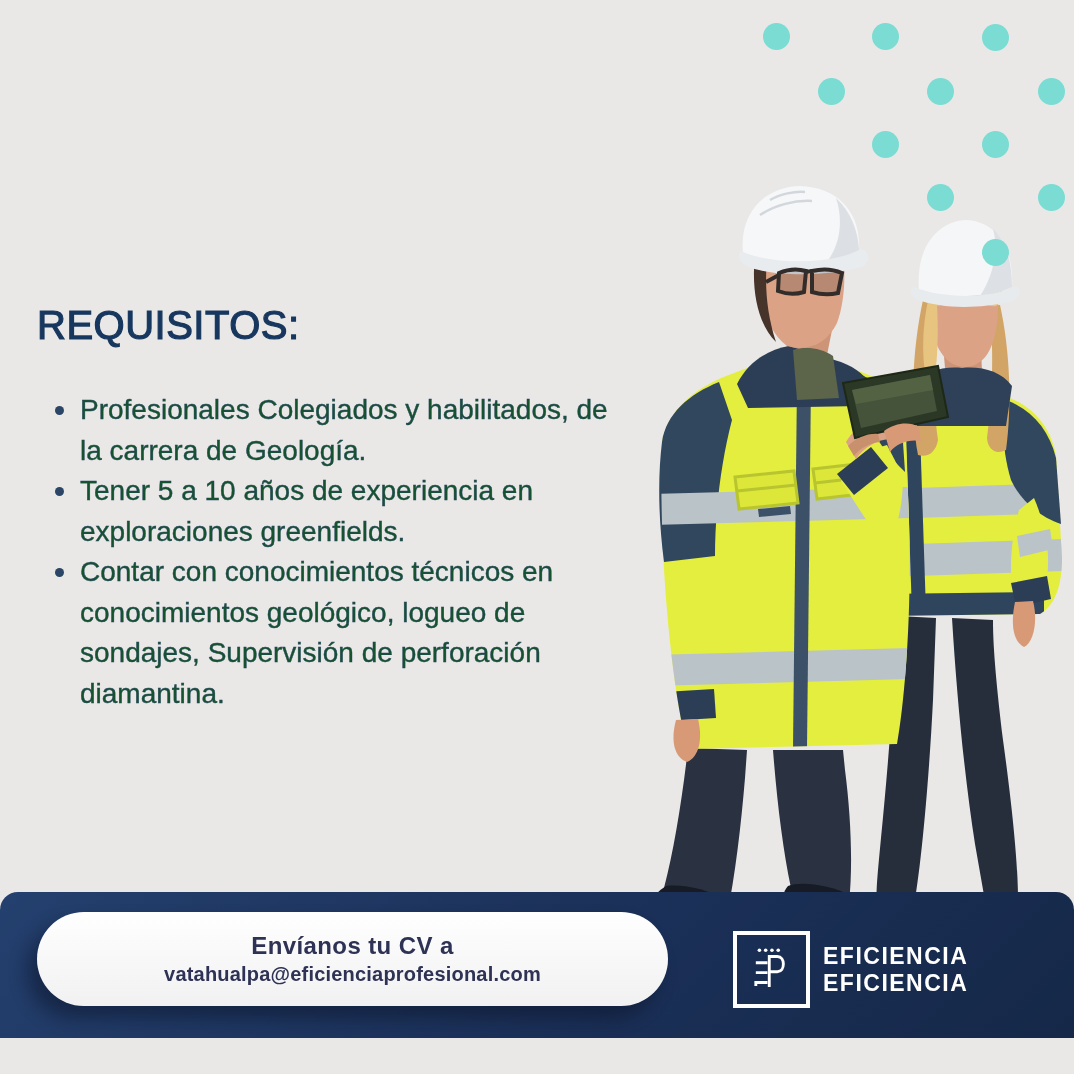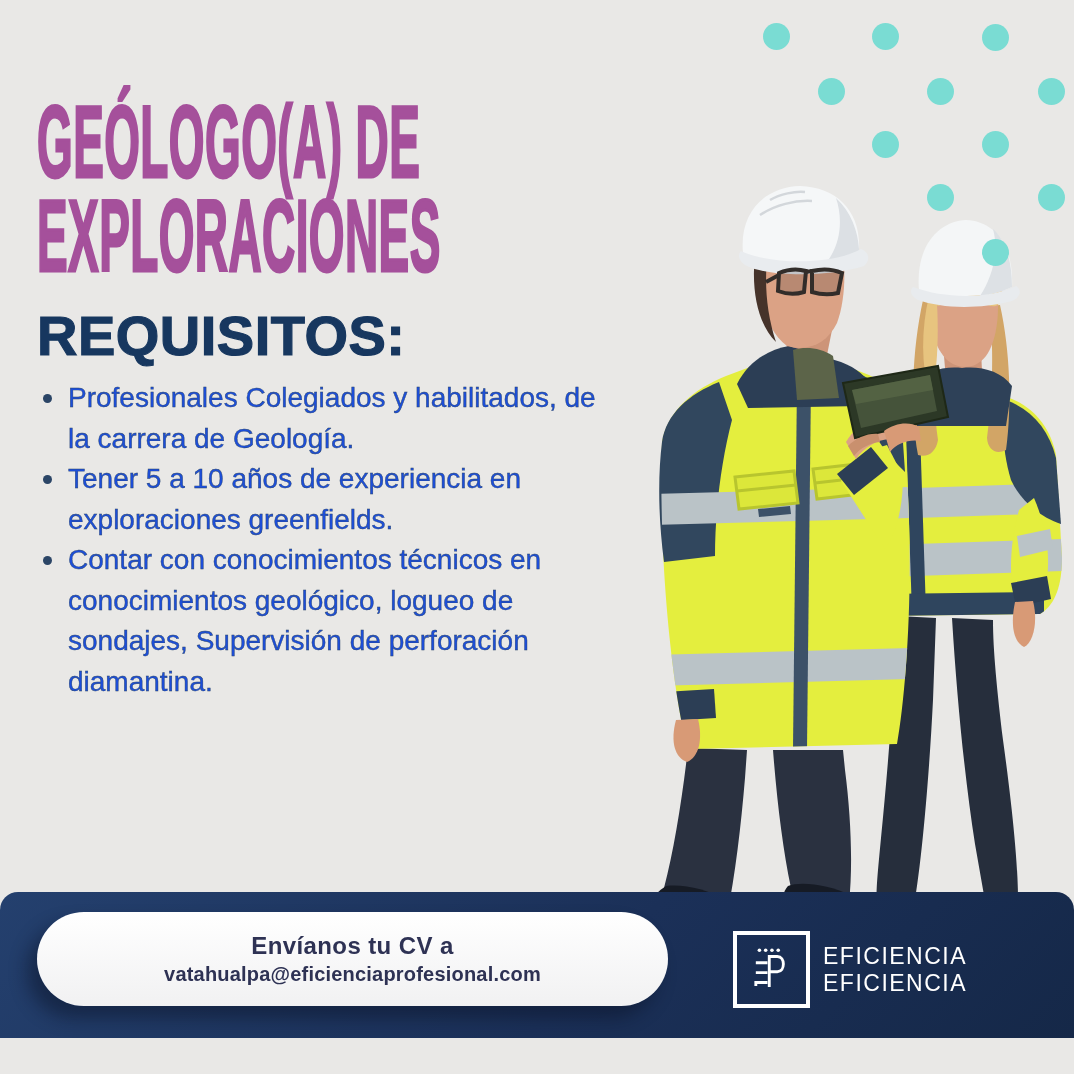--- a/index.html
+++ b/index.html
@@ -22,27 +22,27 @@
     color:#a5509b;
     font-size:102px;line-height:0.92;font-weight:700;
     letter-spacing:1px;white-space:nowrap;
     -webkit-text-stroke:3px #a5509b;
     transform:scaleX(0.45);transform-origin:left top;
   }
 
   
   .req-heading{
     position:absolute;left:37px;top:303px;z-index:2;
-    color:#17375f;font-size:56px;font-weight:700;letter-spacing:.5px;
+    color:#17375f;font-size:40px;font-weight:400;letter-spacing:.5px;
     -webkit-text-stroke:1.2px #17375f;
   }
   .req-list{
     position:absolute;left:40px;top:378px;width:560px;z-index:2;
-    margin:0;padding:0;list-style:none;
-    color:#1d4ed8;font-size:28px;line-height:40.5px;
+    margin:12px;padding:0;list-style:none;
+    color:#14532d;font-size:28px;line-height:40.5px;
     -webkit-text-stroke:.4px #2b4566;
   }
   .req-list li{position:relative;padding-left:28px;margin:0;}
   .req-list li::before{
     content:'';position:absolute;left:3px;top:16px;width:9px;height:9px;
     border-radius:50%;background:#2b4566;
   }
 
   
   .photo{position:absolute;left:650px;top:185px;z-index:1;}
@@ -62,21 +62,21 @@
     gap:3px;cursor:pointer;
   }
   .cta-line1{color:#2e3254;font-size:24px;font-weight:700;letter-spacing:.4px;}
   .cta-line2{color:#2e3254;font-size:20px;font-weight:700;letter-spacing:.2px;}
 
   .brand{position:absolute;left:733px;top:39px;display:flex;align-items:center;gap:13px;}
   .brand-logo{
     width:77px;height:77px;border:4px solid #ffffff;box-sizing:border-box;
     display:flex;align-items:center;justify-content:center;
   }
-  .brand-name{color:#ffffff;font-weight:400;font-size:23px;line-height:27px;letter-spacing:1.5px;}
+  .brand-name{color:#ffffff;font-weight:700;font-size:23px;line-height:27px;letter-spacing:1.5px;}
 </style>
 </head>
 <body>
 
 <div class="poster">
 
   <div>
     <span class="dot" style="left:763px;top:23px"></span>
     <span class="dot" style="left:872px;top:23px"></span>
     <span class="dot" style="left:982px;top:24px"></span>
@@ -176,24 +176,20 @@
 
     <g>
       <path d="M843,383 L938,366 L948,417 L855,438 Z" fill="#2c3826" stroke="#1e2817" stroke-width="2"></path>
       <path d="M852,390 L930,375 L937,411 L861,428 Z" fill="#45533a"></path>
       <path d="M852,390 L930,375 L933,390 L856,404 Z" fill="#5a6a47" opacity=".7"></path>
       <path d="M884,431 C895,423 909,421 919,427 L921,441 C909,439 897,443 890,452 Z" fill="#d89a76"></path>
       <path d="M848,446 C856,438 868,433 878,434 L880,442 C870,443 860,448 854,456 Z" fill="#c9906e"></path>
     </g>
   </svg>
 
-  <div class="title-block">
-    <div class="title-line">GEÓLOGO(A) DE</div>
-    <div class="title-line">EXPLORACIONES</div>
-  </div>
 
   <div class="req-heading">REQUISITOS:</div>
   <ul class="req-list">
     <li>Profesionales Colegiados y habilitados, de la carrera de Geología.</li>
     <li>Tener 5 a 10 años de experiencia en exploraciones greenfields.</li>
     <li>Contar con conocimientos técnicos en conocimientos geológico, logueo de sondajes, Supervisión de perforación diamantina.</li>
   </ul>
 
   <div class="footer">
     <div class="cta-pill">

